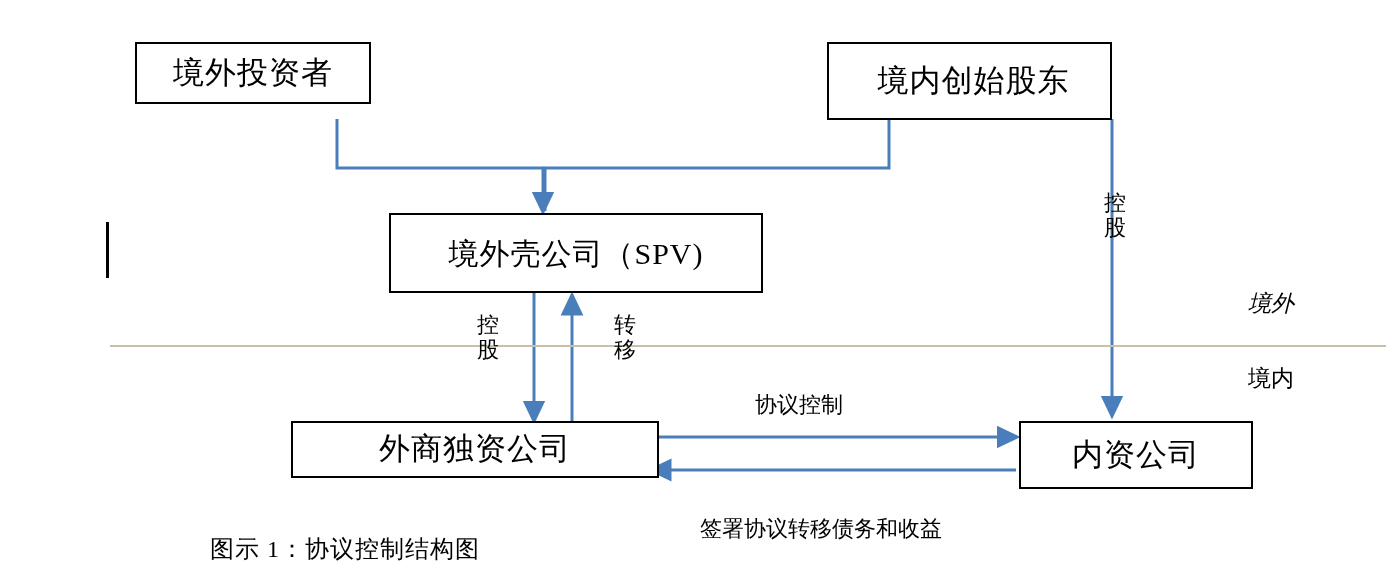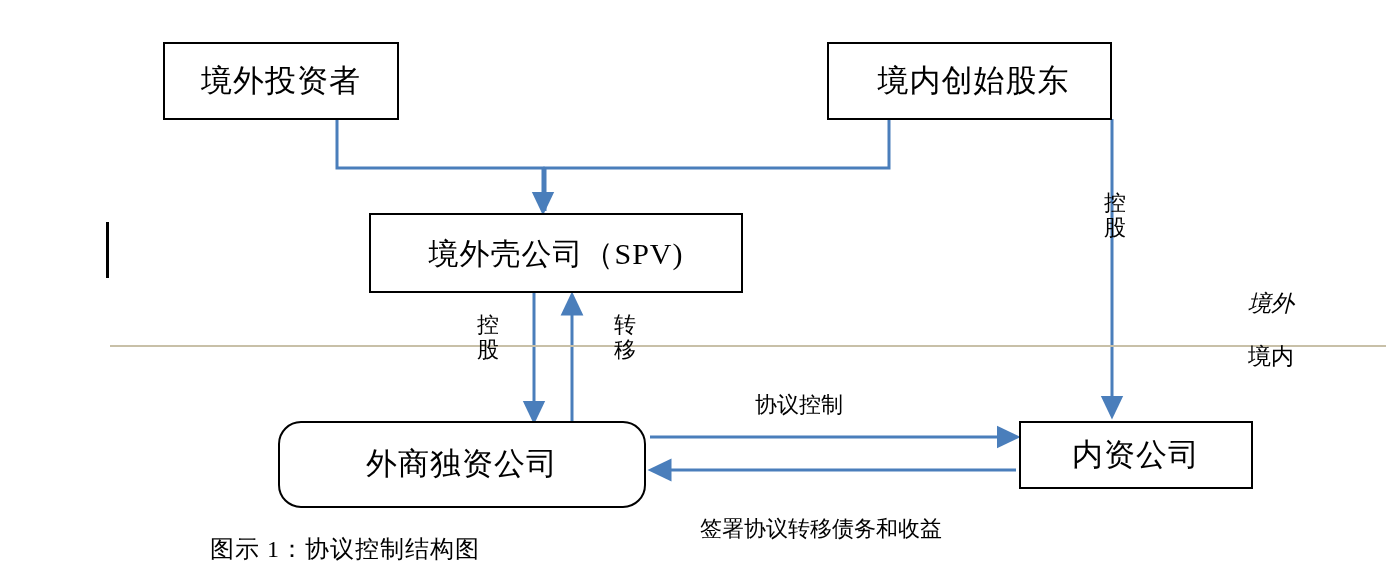--- a/index.html
+++ b/index.html
@@ -110,33 +110,33 @@
 
     <g>
       <path d="M1016,470 L652,470" fill="none" stroke="#4a7ebb" stroke-width="3" marker-end="url(#arrowhead)"></path>
     </g>
 
     <g>
       <line x1="110" y1="346" x2="1386" y2="346" stroke="#c8c0a8" stroke-width="2"></line>
     </g>
   </svg>
 
-  <div class="node" style="left:135px; top:42px; width:236px; height:78px;margin-left:28px;">
+  <div class="node" style="left:135px; top:42px; width:236px; height:62px;">
     <span>境外投资者</span>
   </div>
 
   <div class="node" style="left:827px; top:42px; width:285px; height:78px;padding-left:8px;">
     <span>境内创始股东</span>
   </div>
 
-  <div class="node node-spv" style="left:369px; top:213px; width:374px; height:80px;">
+  <div class="node node-spv" style="left:389px; top:213px; width:374px; height:80px;">
     <span>境外壳公司（SPV)</span>
   </div>
 
-  <div class="node" style="left:278px; top:421px; width:368px; height:87px;border-radius:23px;">
+  <div class="node" style="left:291px; top:421px; width:368px; height:57px;">
     <span>外商独资公司</span>
   </div>
 
   <div class="node" style="left:1019px; top:421px; width:234px; height:68px;">
     <span>内资公司</span>
   </div>
 
   <div class="edge-label vertical" style="left:474px; top:312px;">控
 股</div>
 
@@ -145,17 +145,17 @@
 
   <div class="edge-label vertical" style="left:1101px; top:190px;">控
 股</div>
 
   <div class="edge-label" style="left:755px; top:392px;">协议控制</div>
 
   <div class="edge-label" style="left:700px; top:497px;margin-top:19px;">签署协议转移债务和收益</div>
 
   <div class="side-label" style="left:1248px; top:288px;font-style:italic;">境外</div>
 
-  <div class="side-label" style="left:1248px; top:341px;text-align:right;">境内</div>
+  <div class="side-label" style="left:1248px; top:363px;text-align:right;">境内</div>
 
   <div class="caption" style="left:210px; top:533px;">图示 1：协议控制结构图</div>
 
 </div>
 
 </body></html>

